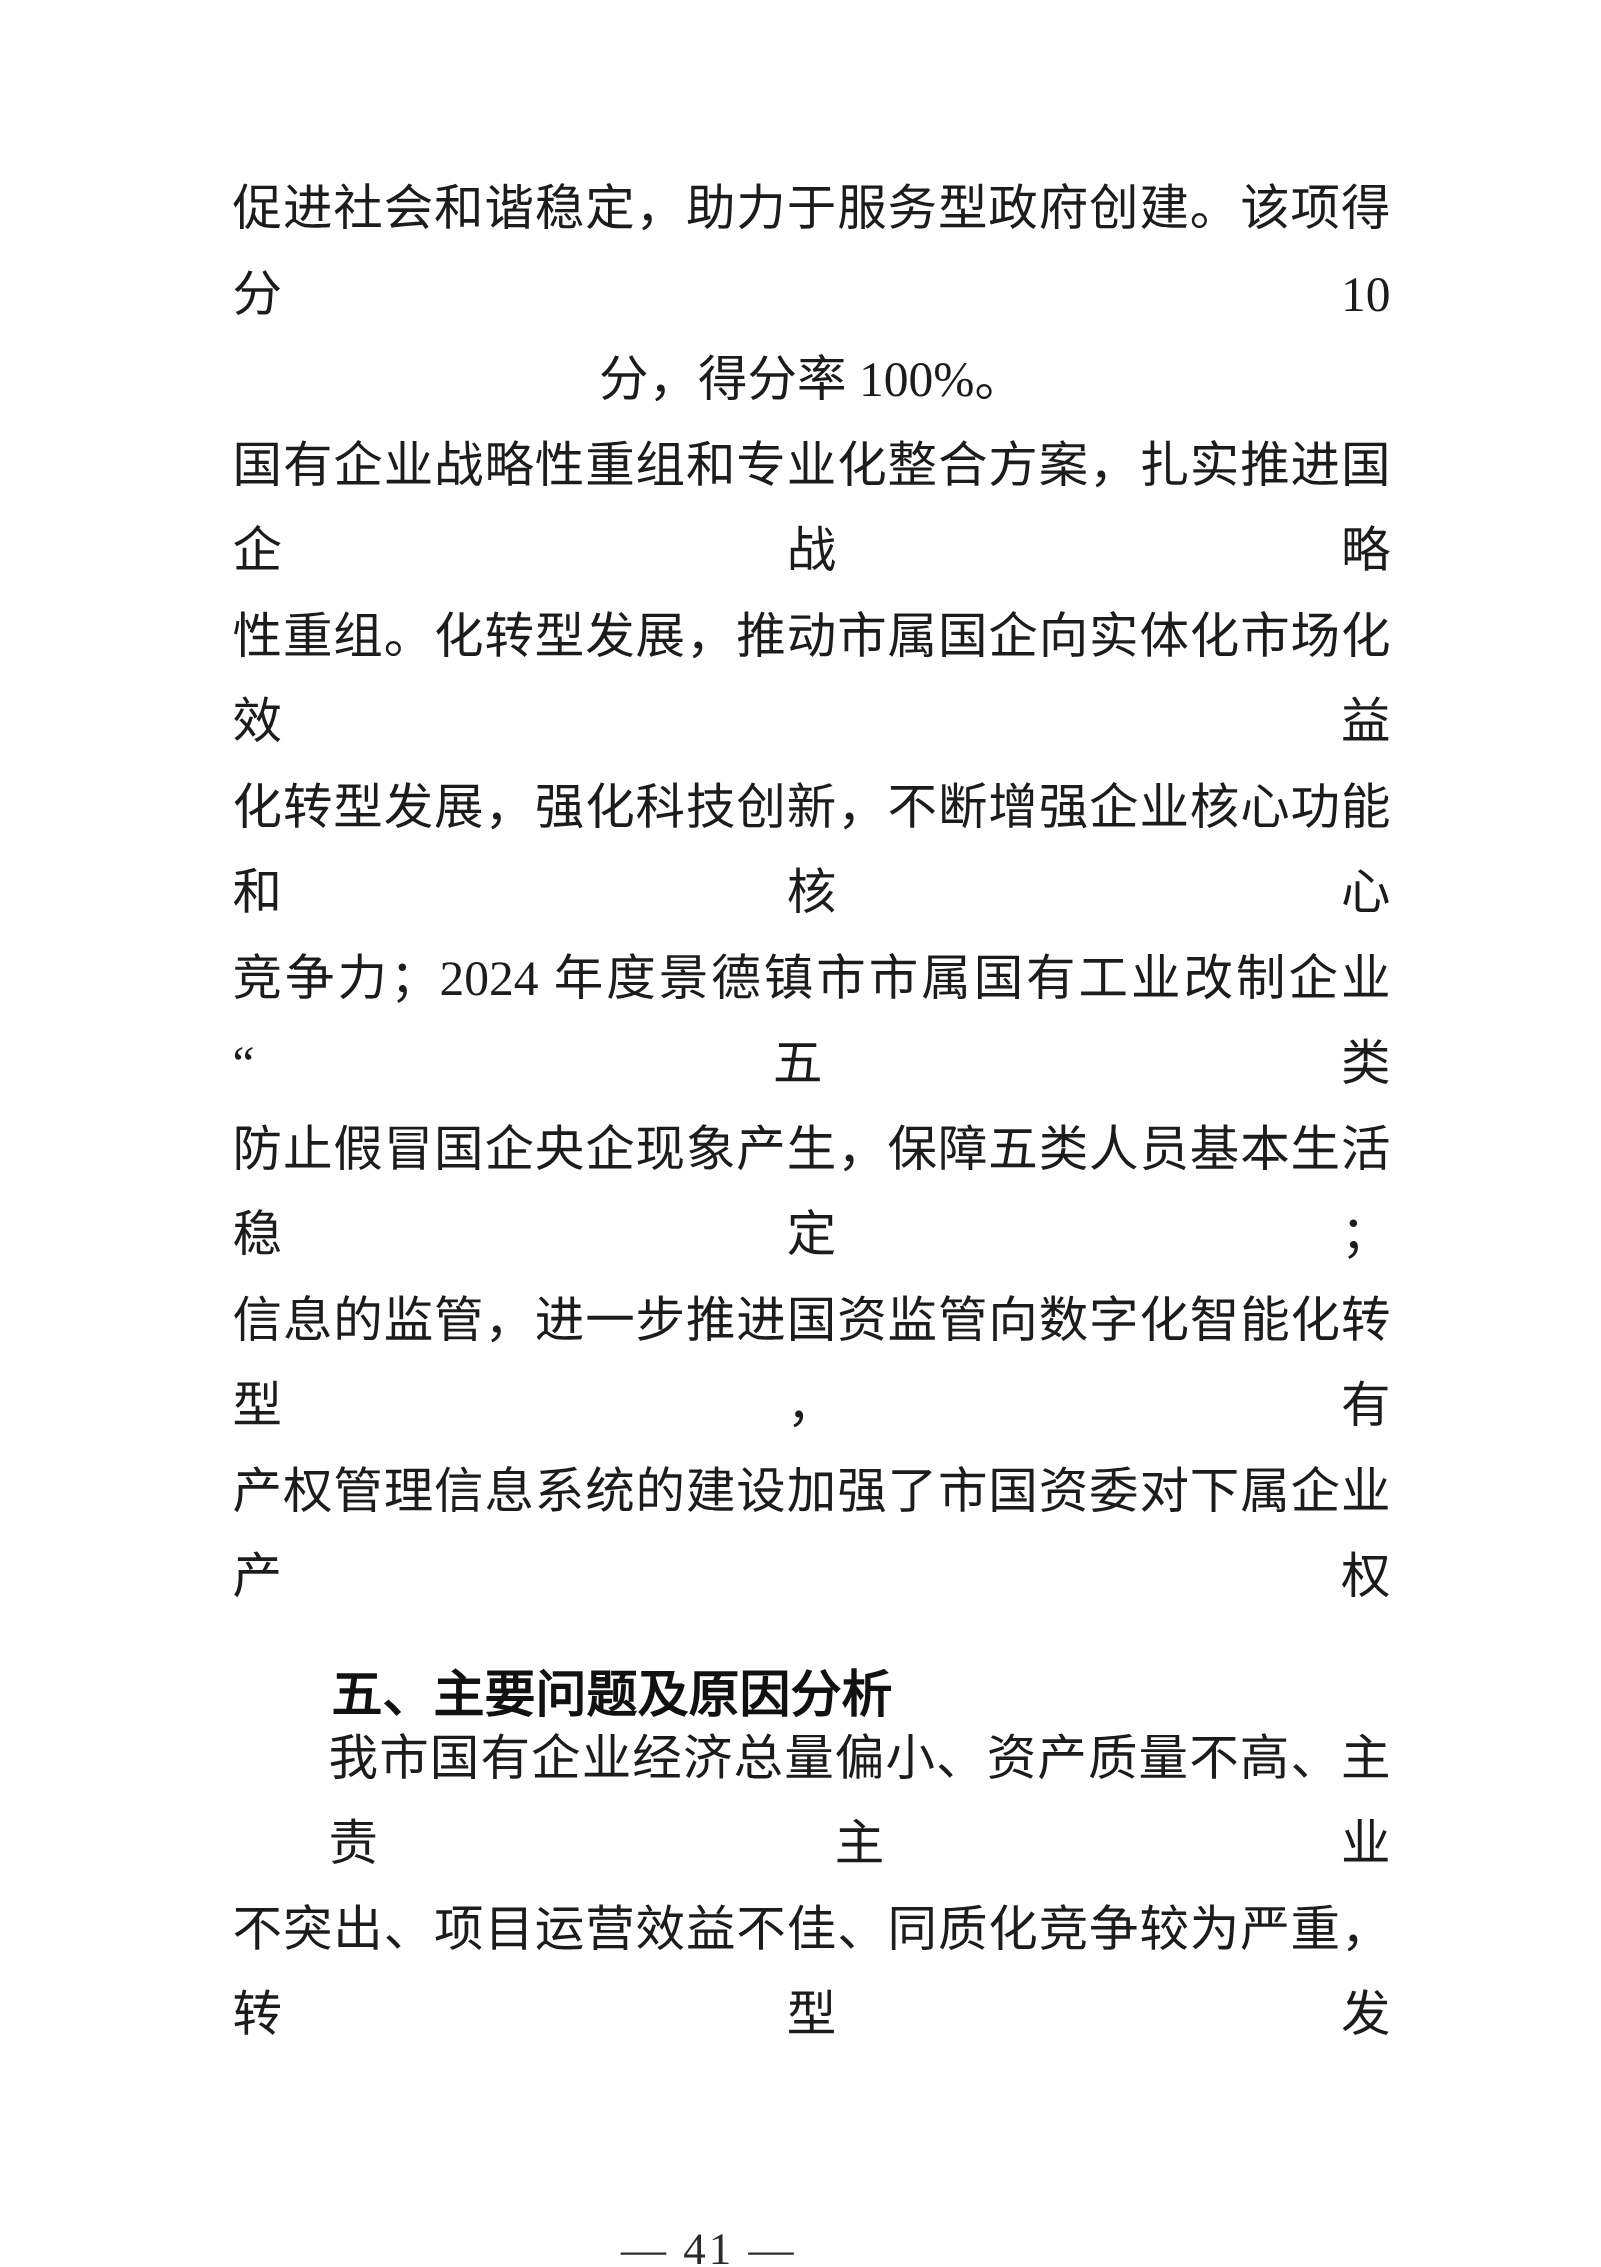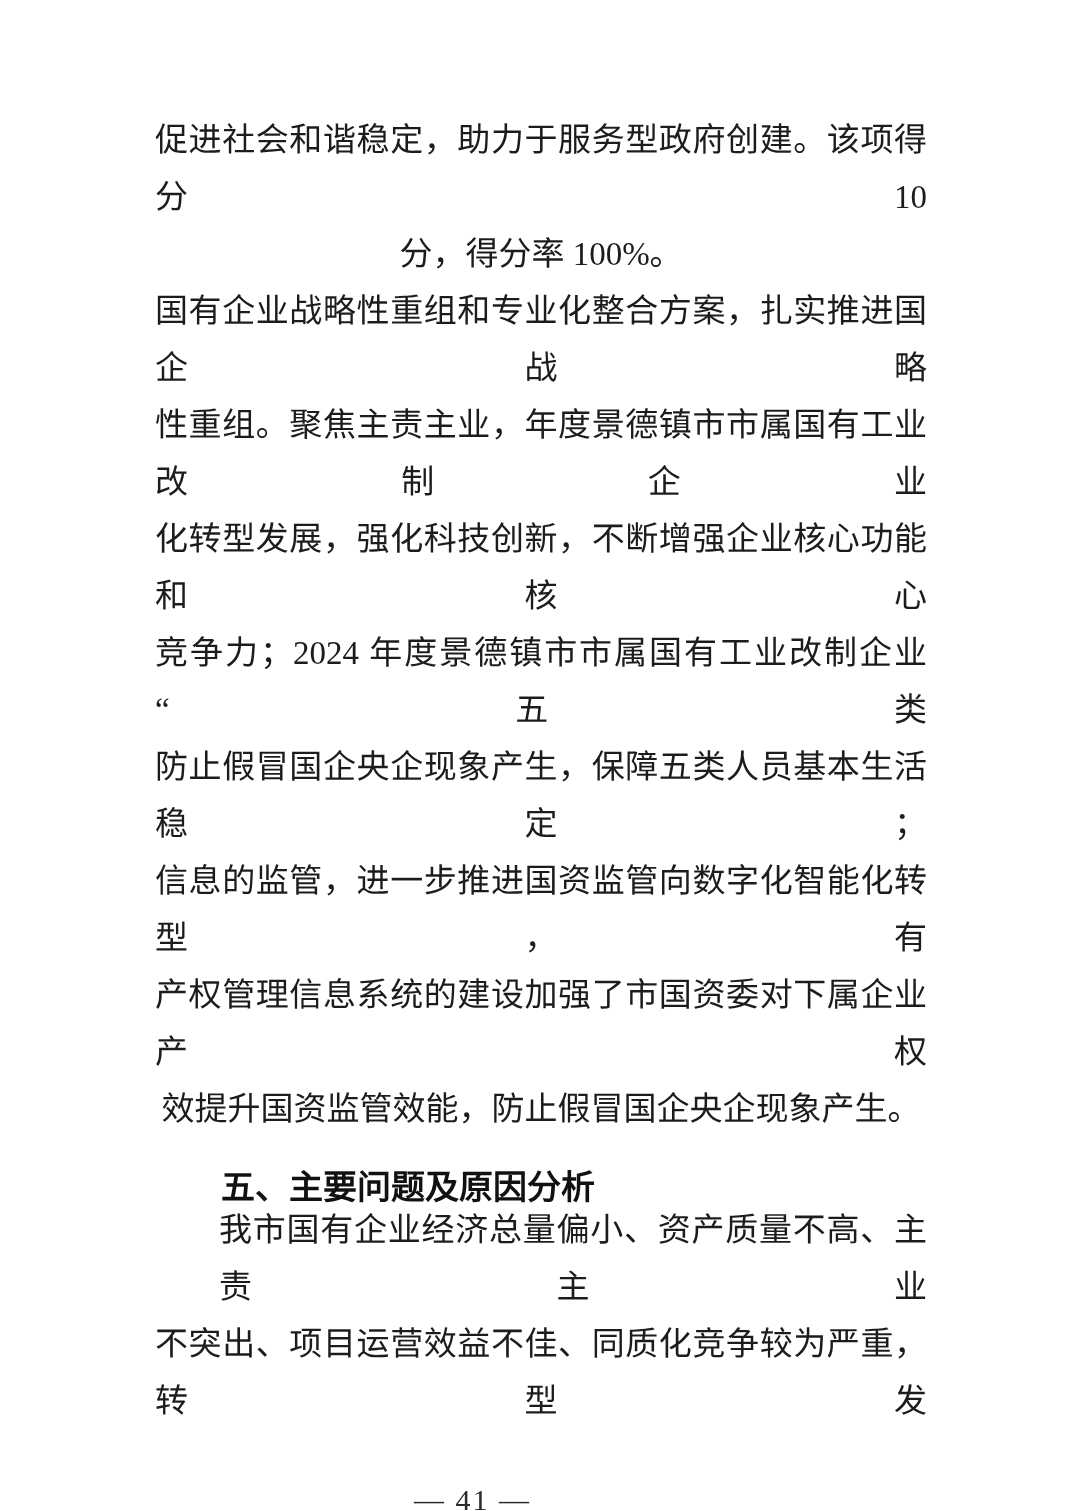--- a/index.html
+++ b/index.html
@@ -71,27 +71,26 @@
 <div class="page">
   <div class="doc-body">
 
     <p class="para">
       <span class="line">促进社会和谐稳定，助力于服务型政府创建。该项得分 10</span>
       <span class="line last">分，得分率 100%。</span>
     </p>
 
     <p class="para">
       <span class="line">国有企业战略性重组和专业化整合方案，扎实推进国企战略</span>
-      <span class="line">性重组。聚焦主责主业，年度景德镇市市属国有工业改制企业</span>
+      <span class="line">性重组。化转型发展，推动市属国企向实体化市场化效益</span>
       <span class="line">化转型发展，强化科技创新，不断增强企业核心功能和核心</span>
       <span class="line">竞争力；2024 年度景德镇市市属国有工业改制企业“五类</span>
       <span class="line">防止假冒国企央企现象产生，保障五类人员基本生活稳定；</span>
       <span class="line">信息的监管，进一步推进国资监管向数字化智能化转型，有</span>
       <span class="line">产权管理信息系统的建设加强了市国资委对下属企业产权</span>
-      <span class="line last">效提升国资监管效能，防止假冒国企央企现象产生。</span>
     </p>
 
     <h2 class="heading">五、主要问题及原因分析</h2>
 
     <p class="para">
       <span class="line indent">我市国有企业经济总量偏小、资产质量不高、主责主业</span>
       <span class="line">不突出、项目运营效益不佳、同质化竞争较为严重，转型发</span>
 
     </p>
 

